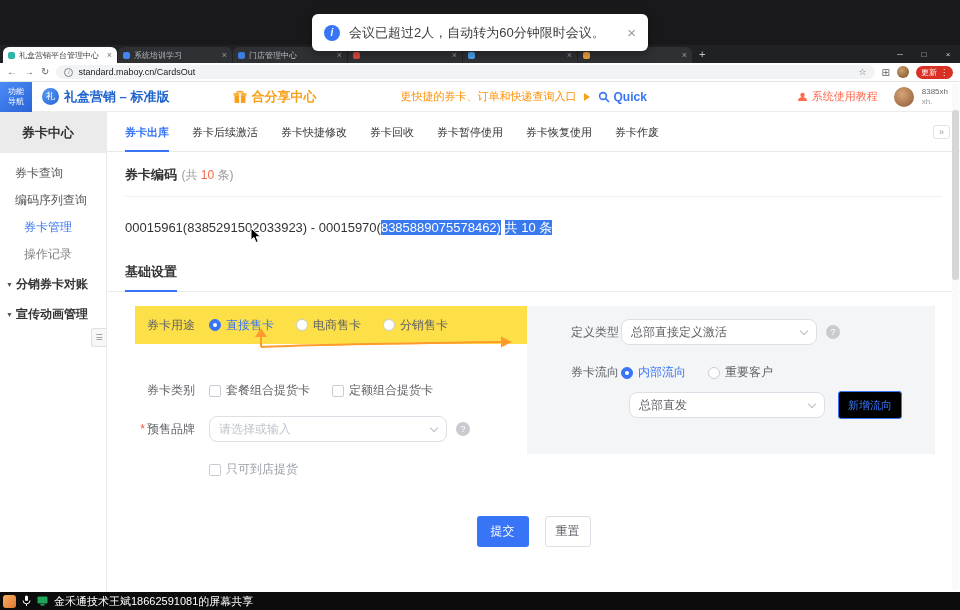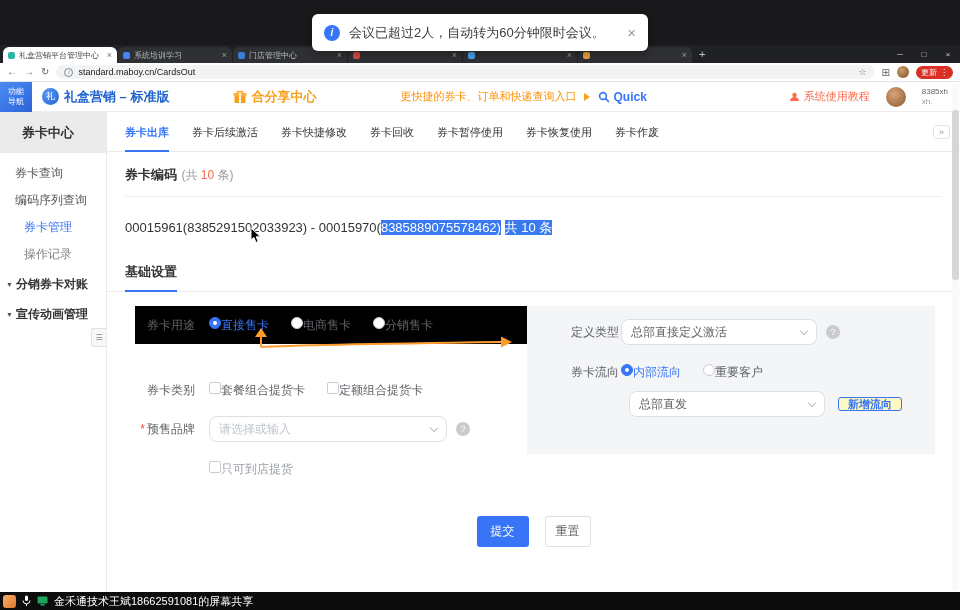--- a/index.html
+++ b/index.html
@@ -47,21 +47,21 @@
   .logo{display:flex;align-items:center;gap:5px;margin-left:10px;}
   .logo-ic{width:17px;height:17px;border-radius:50%;background:radial-gradient(circle at 35% 35%,#5b9bf8,#1f5fd0);
            color:#fff;font-size:9px;display:flex;align-items:center;justify-content:center;}
   .logo-text{font-size:13px;font-weight:bold;color:#2064cf;}
   .share-center{display:flex;align-items:center;gap:4px;margin-left:64px;color:#f9a01b;font-weight:bold;font-size:13px;}
   .promo{margin-left:84px;color:#ff8e00;font-size:11px;white-space:nowrap;}
   .hand-ic{width:0;height:0;border-left:6px solid #f9a01b;border-top:4px solid transparent;
            border-bottom:4px solid transparent;margin-left:8px;}
   .quick{display:flex;align-items:center;gap:3px;margin-left:8px;color:#3875f6;font-size:12px;font-weight:bold;}
   .tutorial{margin-left:auto;display:flex;align-items:center;gap:4px;color:#ff6a4d;font-size:11px;white-space:nowrap;}
-  .user{display:flex;align-items:center;gap:16px;margin:0 12px 0 16px;}
+  .user{display:flex;align-items:center;gap:8px;margin:0 12px 0 16px;}
   .avatar{width:20px;height:20px;border-radius:50%;background:radial-gradient(circle at 40% 35%,#d8a377,#8a5a33);flex:0 0 auto;}
   .user-names{display:flex;flex-direction:column;font-size:8px;color:#666;line-height:1.25;}
   .user-sub{color:#999;}
   
   .app-body{height:480px;display:flex;position:relative;}
   .sidebar{width:107px;flex:0 0 auto;background:#fff;border-right:1px solid #eaeaea;position:relative;}
   .side-title{height:41px;background:#ebebeb;font-size:13px;font-weight:bold;color:#333;display:flex;
               align-items:center;padding-left:22px;}
   .side-list{padding-top:7px;}
   .side-item{height:27px;display:flex;align-items:center;font-size:12px;color:#555;padding-left:15px;}
@@ -86,23 +86,23 @@
   .codes-divider{border-bottom:1px solid #f0f0f0;margin-top:12px;}
   .code-line{margin-top:22px;font-size:13px;color:#333;white-space:nowrap;}
   .sel{background:#3a7af0;color:#fff;}
   .settings-head{margin-top:25px;padding:0 18px;border-bottom:1px solid #ececec;}
   .settings-title{display:inline-block;font-size:13px;font-weight:bold;color:#333;padding-bottom:9px;
                   border-bottom:2px solid #3875f6;margin-bottom:-1px;}
   
   .form{margin:14px 25px 0 28px;display:flex;align-items:flex-start;}
   .form-left{flex:1;min-width:0;}
   .row{display:flex;align-items:center;}
-  .row-usage{height:38px;background:#000000;}
+  .row-usage{height:38px;background:#fde047;}
   .flabel{width:60px;text-align:right;font-size:12px;color:#606266;flex:0 0 auto;margin-right:14px;white-space:nowrap;}
-  .opt{display:flex;align-items:flex-start;margin-right:22px;}
+  .opt{display:flex;align-items:center;gap:5px;margin-right:22px;}
   .opt-label{font-size:12px;color:#606266;white-space:nowrap;}
   .opt.on .opt-label{color:#3875f6;}
   .radio{width:12px;height:12px;border-radius:50%;border:1px solid #c9ccd4;background:#fff;position:relative;flex:0 0 auto;}
   .radio.on{border-color:#3875f6;background:#3875f6;}
   .radio.on::after{content:"";position:absolute;left:3px;top:3px;width:4px;height:4px;border-radius:50%;background:#fff;}
   .checkbox{width:12px;height:12px;border:1px solid #c9ccd4;border-radius:2px;background:#fff;flex:0 0 auto;}
   .row-cat{margin-top:38px;}
   .row-content{margin-top:22px;}
   .row-brand{margin-top:17px;}
   .req{color:#f15642;font-size:12px;margin-right:2px;}
@@ -116,22 +116,22 @@
   .help{width:14px;height:14px;border-radius:50%;background:#c9cbcf;color:#fff;font-size:9px;display:flex;
         align-items:center;justify-content:center;margin-left:9px;flex:0 0 auto;}
   .row-store{margin-top:19px;padding-left:74px;}
   .row-store .opt-label{color:#9aa0a8;}
   .form-right{width:408px;flex:0 0 auto;background:#f4f5f7;padding:13px 0 0 40px;height:148px;}
   .frow{display:flex;align-items:center;}
   .frlabel{width:52px;text-align:right;font-size:12px;color:#606266;margin-right:2px;flex:0 0 auto;white-space:nowrap;}
   .select-def{width:196px;}
   .frow2{margin-top:19px;}
   .frow3{margin-top:10px;padding-left:62px;}
-  .add-btn{margin-left:13px;height:14px;padding:0 9px;border:1px solid #3875f6;color:#3875f6;background:#fef9c3;
-           border-radius:3px;font-size:11px;display:flex;align-items:center;white-space:nowrap;font-weight:bold;}
+  .add-btn{margin-left:13px;height:28px;padding:0 9px;border:1px solid #3875f6;color:#3875f6;background:#000000;
+           border-radius:3px;font-size:11px;display:flex;align-items:center;white-space:nowrap;}
   .actions{margin-top:38px;display:flex;justify-content:center;gap:16px;}
   .btn-submit{background:#3875f6;color:#fff;font-size:12px;border:none;border-radius:3px;padding:6px 14px;}
   .btn-reset{background:#fff;color:#606266;font-size:12px;border:1px solid #dcdfe6;border-radius:3px;padding:6px 10px;}
   
   .vscroll{position:absolute;right:1px;top:84px;width:7px;height:506px;background:#fafafa;z-index:20;}
   .vthumb{position:absolute;top:26px;left:0;width:7px;height:170px;background:#d6d6d6;border-radius:3px;}
   
   .share-bar{position:absolute;left:0;top:592px;width:960px;height:18px;background:#0c0c0c;display:flex;
              align-items:center;gap:6px;padding-left:3px;z-index:50;}
   .share-avatar{width:13px;height:13px;border-radius:3px;background:linear-gradient(135deg,#f6b26b,#e2762d);flex:0 0 auto;}

